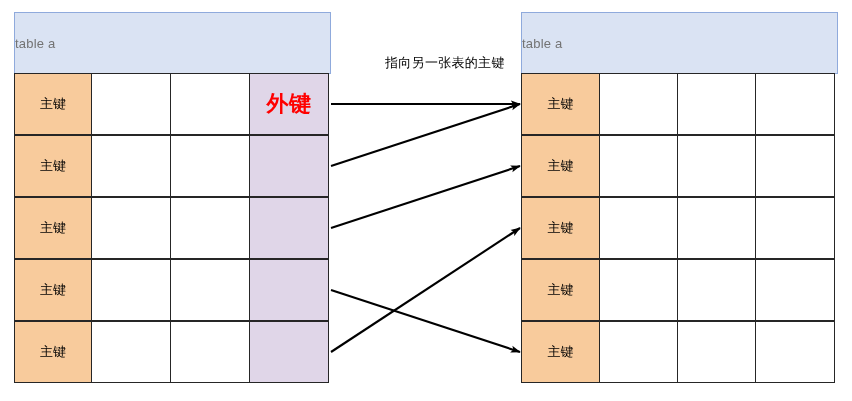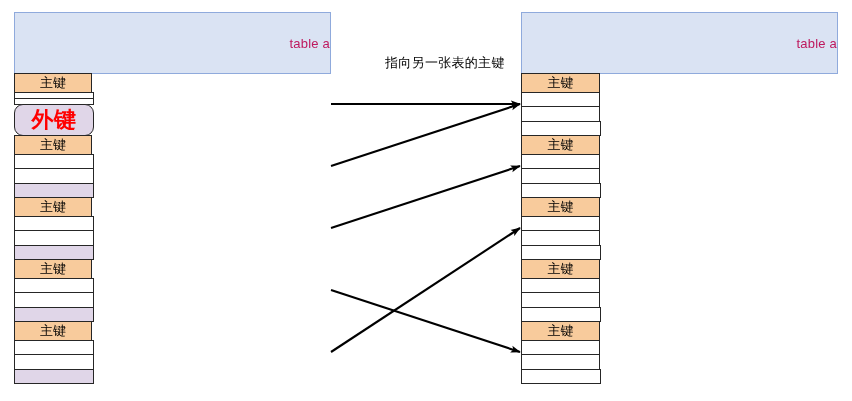--- a/index.html
+++ b/index.html
@@ -25,35 +25,35 @@
   }
   .tbl-header {
     position: absolute;
     left: 0;
     top: 0;
     box-sizing: border-box;
     background: #dae3f3;
     border: 1px solid #8faadc;
     display: flex;
     align-items: center;
-    justify-content: flex-end;
+    justify-content: flex-start;
     font-size: 13px;
-    color: #be185d;
+    color: #737373;
     letter-spacing: 0.2px;
   }
   .tbl-body {
     position: absolute;
     left: 0;
     box-sizing: border-box;
     display: flex;
     flex-direction: column;
   }
   .tbl-row {
     display: flex;
-    flex-direction: column;
+    flex-direction: row;
     box-sizing: border-box;
   }
   .cell {
     box-sizing: border-box;
     border: 1px solid #262626;
     margin-right: -1px;
     margin-bottom: -1px;
     background: #ffffff;
     display: flex;
     align-items: center;
@@ -101,21 +101,21 @@
 
   <div class="db-table" id="left-table" style="left:14px; top:12px; width:317px; height:370px;">
     <div class="tbl-header" style="width:317px; height:62px;">
       <span>table a</span>
     </div>
     <div class="tbl-body" id="left-body" style="top:61px; width:317px;">
         <div class="tbl-row" style="height: 62px;">
           <div class="cell pk" style="width: 78px; height: 62px;">主键</div>
           <div class="cell" style="width: 80px; height: 62px;"></div>
           <div class="cell" style="width: 80px; height: 62px;"></div>
-          <div class="cell fk fk-label" style="width: 80px; height: 62px; border-radius: 9px;">外键</div>
+          <div class="cell fk fk-label" style="width: 80px; height: 62px;">外键</div>
         </div>
         <div class="tbl-row" style="height: 62px;">
           <div class="cell pk" style="width: 78px; height: 62px;">主键</div>
           <div class="cell" style="width: 80px; height: 62px;"></div>
           <div class="cell" style="width: 80px; height: 62px;"></div>
           <div class="cell fk" style="width: 80px; height: 62px;"></div>
         </div>
         <div class="tbl-row" style="height: 62px;">
           <div class="cell pk" style="width: 78px; height: 62px;">主键</div>
           <div class="cell" style="width: 80px; height: 62px;"></div>

